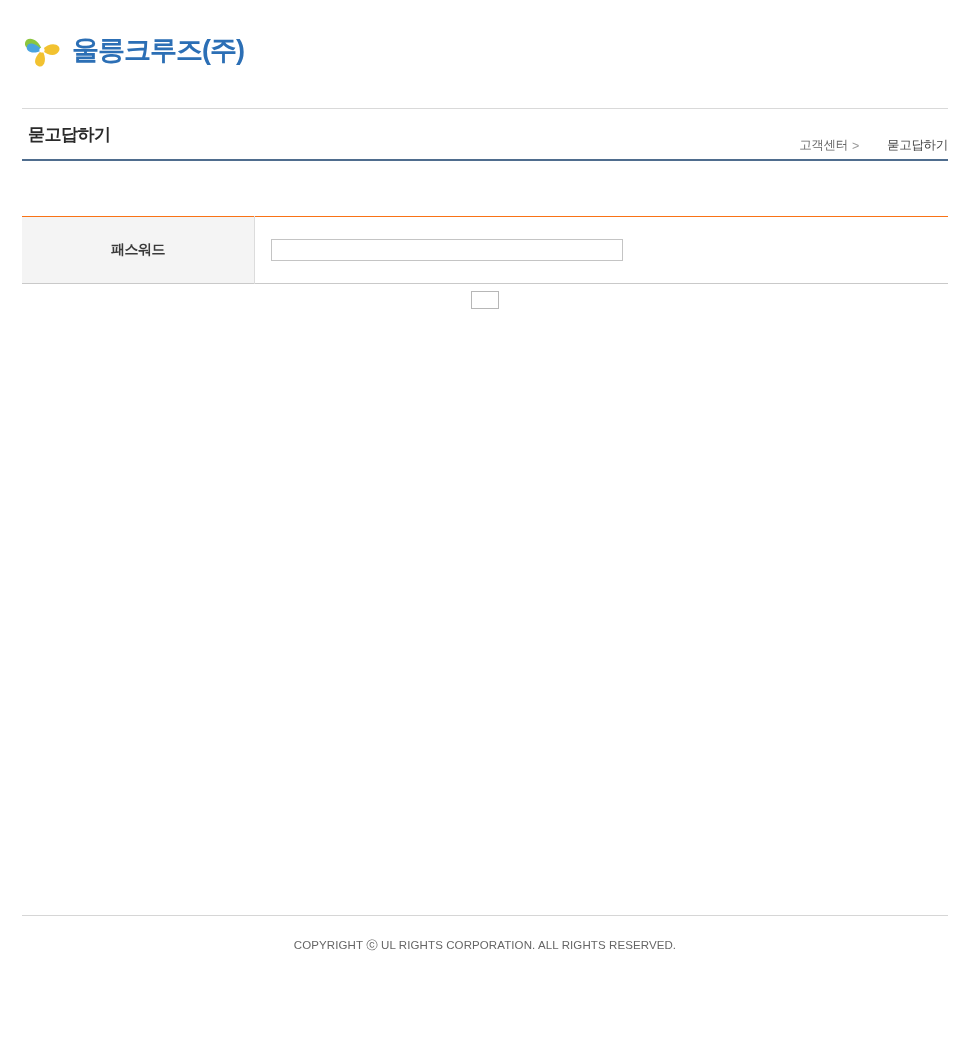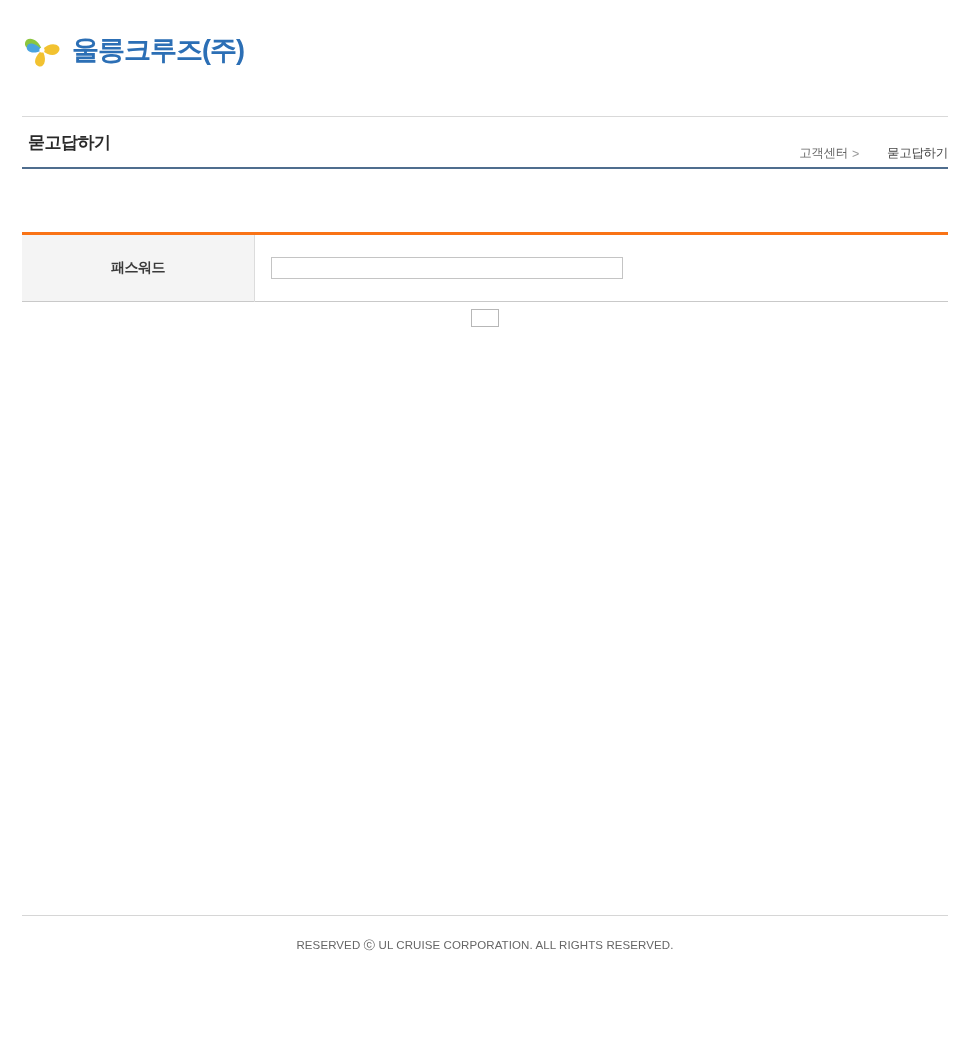--- a/index.html
+++ b/index.html
@@ -48,21 +48,21 @@
     letter-spacing: -1px;
     white-space: nowrap;
     line-height: 1;
   }
   .logo-text .t1 { color: #2c6fb5; }
   .logo-text .t2 { color: #2c6fb5; }
 
   
   .titlebar {
     position: relative;
-    margin: 12px 22px;
+    margin: 4px 22px;
     height: 53px;
     border-top: 1px solid #d9d9d9;
     border-bottom: 2px solid #4f6d8e;
     box-sizing: border-box;
   }
   .page-title {
     position: absolute;
     left: 6px;
     top: 14px;
     font-size: 17px;
@@ -92,21 +92,21 @@
   .content {
     margin: 0 22px;
     position: relative;
   }
   .spacer-top { height: 51px; }
 
   .form-table {
     width: 100%;
     border-collapse: collapse;
     table-layout: fixed;
-    border-top: 3px solid #f97316;
+    border-top: 1px solid #f97316;
     border-bottom: 1px solid #c9c9c9;
   }
   .form-table td {
     padding: 0;
     height: 66px;
     vertical-align: middle;
   }
   .form-table td.label-cell {
     width: 232px;
     background: #f4f4f4;
@@ -216,16 +216,16 @@
         </tr>
       </tbody>
     </table>
 
     <div class="btn-row">
       <button class="btn-confirm"></button>
     </div>
   </div>
 
   <div class="footer">
-    <div class="copyright">RESERVED ⓒ UL CRUISE CORPORATION. ALL RIGHTS RESERVED.</div>
+    <div class="copyright">COPYRIGHT ⓒ UL RIGHTS CORPORATION. ALL RIGHTS RESERVED.</div>
   </div>
 
 </div>
 
 </body></html>

